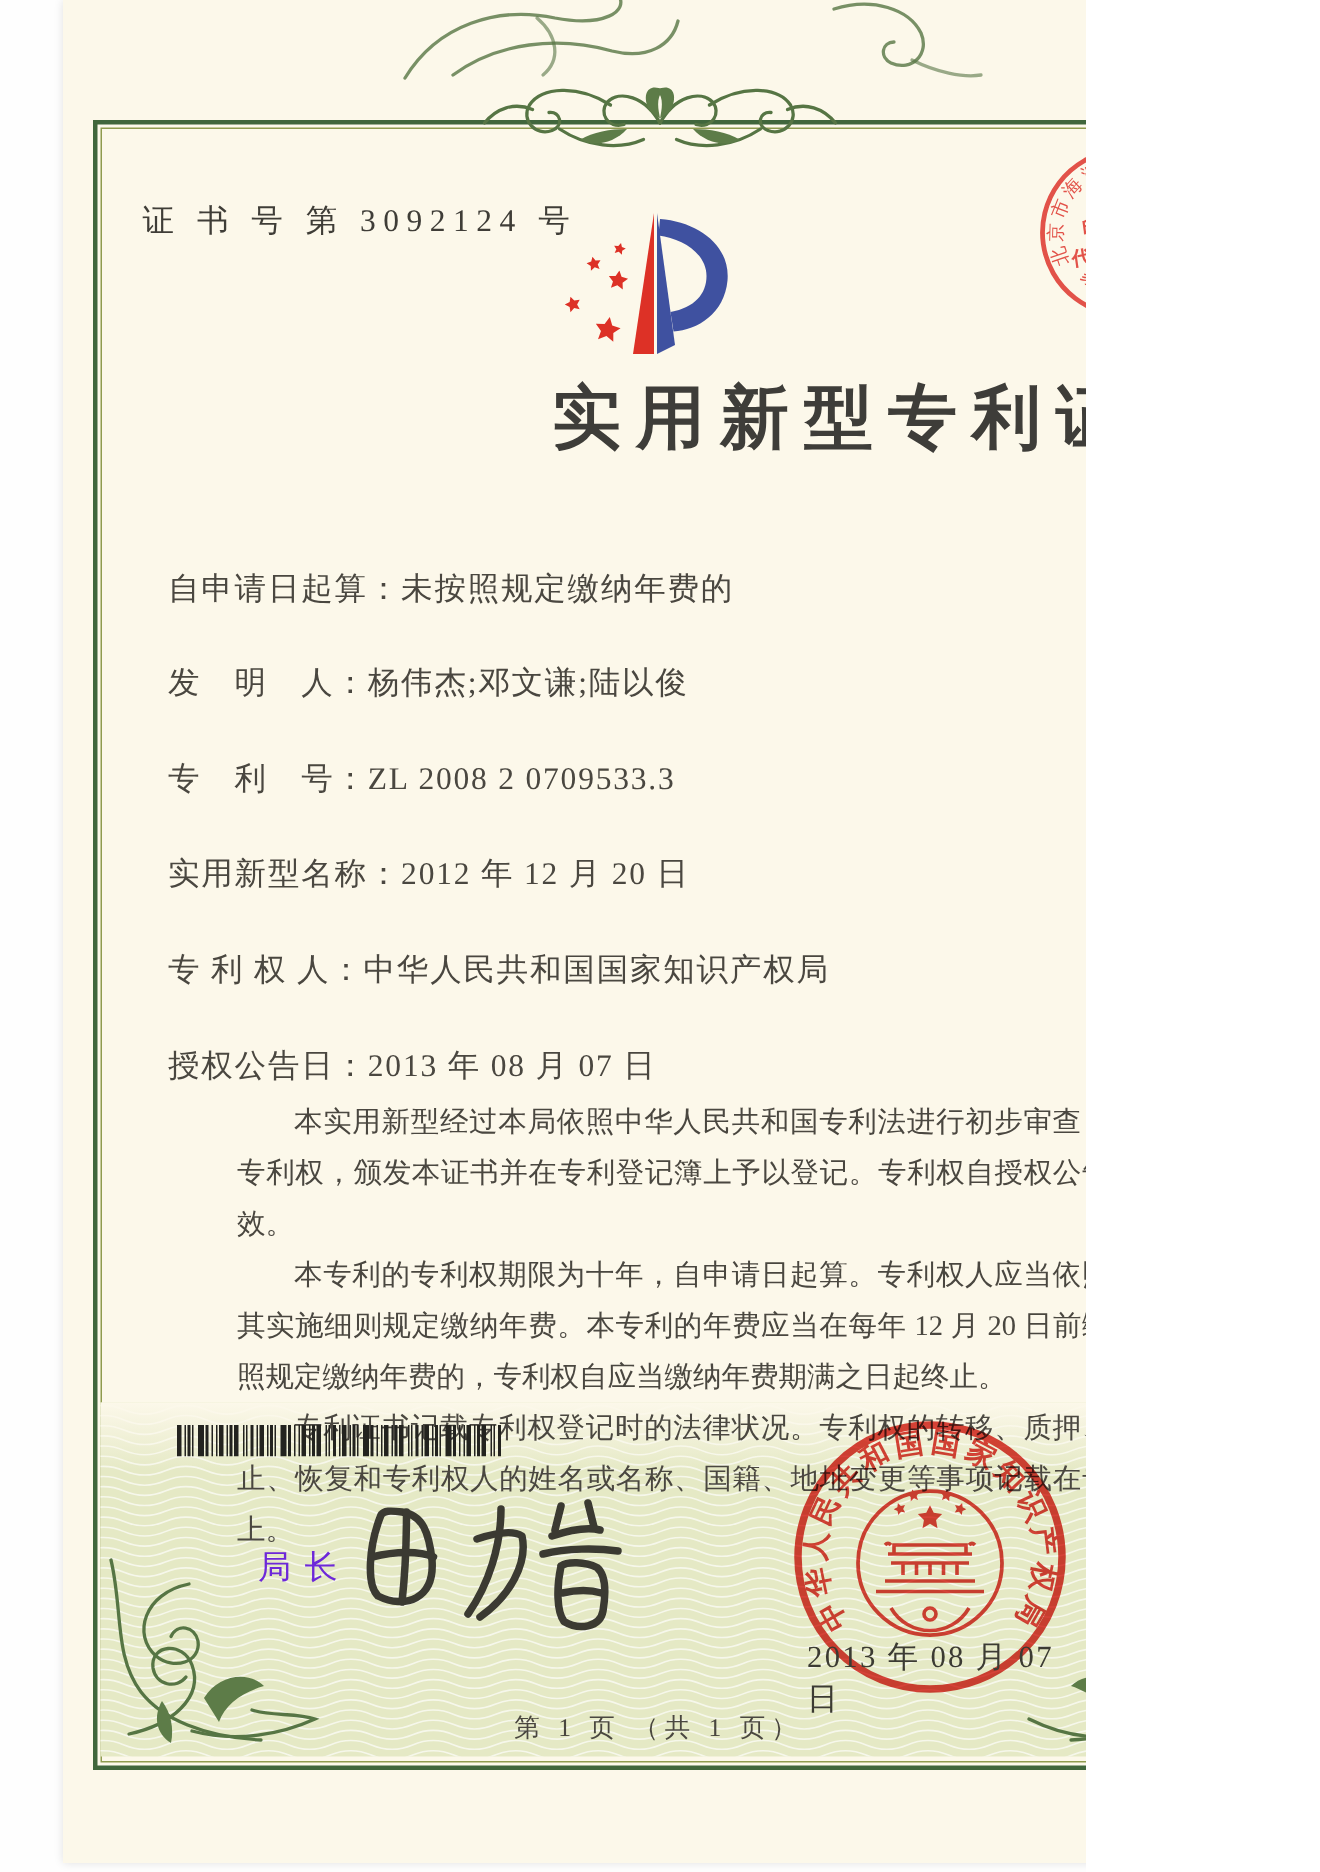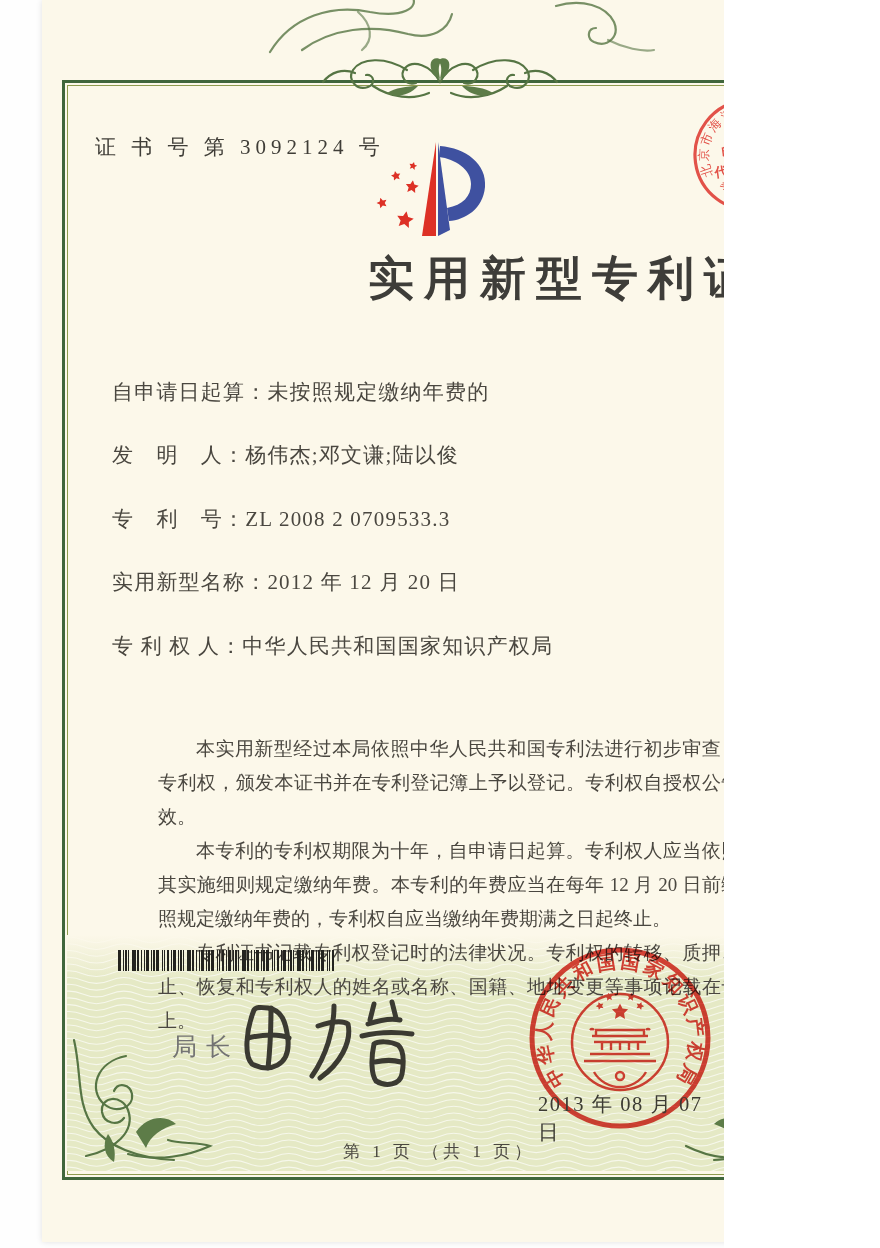--- a/index.html
+++ b/index.html
@@ -17,21 +17,21 @@
   .ornament{z-index:2;pointer-events:none;}
   .content{z-index:3;}
   .cert-no{left:95px;top:133px;font-size:21px;letter-spacing:5px;color:#3f3d37;}
   .title{left:62px;top:248px;width:754px;text-align:right;font-size:46px;
          letter-spacing:10px;font-weight:600;color:#3e3d39;}
   .field{left:112px;font-size:21px;letter-spacing:1.2px;color:#4a4740;white-space:nowrap;}
   .field .lab{letter-spacing:1.2px;}
   .paras{left:110px;top:732px;width:660px;font-size:19px;line-height:34px;
          text-align:justify;color:#4a4740;margin-left:48px;}
   .paras p{margin:0;text-indent:2em;}
-  .director{left:172px;top:1030px;font-size:25px;letter-spacing:9px;color:#737373;z-index:3;}
+  .director{left:172px;top:1030px;font-size:22px;letter-spacing:9px;color:#6d28d9;z-index:3;}
   .sig{left:228px;top:988px;z-index:3;}
   .sr{position:absolute;width:1px;height:1px;overflow:hidden;opacity:0;pointer-events:none;}
   .barcode-box{left:118px;top:950px;z-index:3;}
   .seal{left:528px;top:946px;z-index:4;mix-blend-mode:multiply;opacity:.94;}
   .seal-arc{font-size:19px;letter-spacing:3.5px;font-weight:bold;fill:#dc382f;
             font-family:"Liberation Serif","DejaVu Serif",serif;}
   .seal-date{left:538px;top:1090px;font-size:20.5px;letter-spacing:1.5px;color:#3c3b33;z-index:5;}
   .tax-stamp{left:690px;top:95px;transform:rotate(-8deg);opacity:.92;z-index:3;}
   .tax-arc{font-size:12.5px;letter-spacing:2.2px;fill:#e0453c;font-weight:500;
            font-family:"Liberation Serif","DejaVu Serif",serif;}
@@ -144,20 +144,23 @@
     <span class="lab">发　明　人：</span><span>杨伟杰;邓文谦;陆以俊</span>
   </div>
   <div class="abs content field" style="top:505px;">
     <span class="lab">专　利　号：</span><span>ZL 2008 2 0709533.3</span>
   </div>
   <div class="abs content field" style="top:568px;">
     <span class="lab">实用新型名称：</span><span>2012 年 12 月 20 日</span>
   </div>
   <div class="abs content field" style="top:632px;">
     <span class="lab">专 利 权 人：</span><span>中华人民共和国国家知识产权局</span>
+  </div>
+  <div class="abs content field" style="top:696px;">
+    <span class="lab">授权公告日：</span><span>2013 年 08 月 07 日</span>
   </div>
 
   <div class="abs content paras">
     <p>本实用新型经过本局依照中华人民共和国专利法进行初步审查，决定授予专利权，颁发本证书并在专利登记簿上予以登记。专利权自授权公告之日起生效。</p>
     <p>本专利的专利权期限为十年，自申请日起算。专利权人应当依照专利法及其实施细则规定缴纳年费。本专利的年费应当在每年 12 月 20 日前缴纳。未按照规定缴纳年费的，专利权自应当缴纳年费期满之日起终止。</p>
     <p>专利证书记载专利权登记时的法律状况。专利权的转移、质押、无效、终止、恢复和专利权人的姓名或名称、国籍、地址变更等事项记载在专利登记簿上。</p>
   </div>
 
   <svg class="abs barcode-box" width="222" height="21" viewBox="0 0 222 21">
       <rect x="0" y="0" width="3" height="21" fill="#23231f"></rect>

